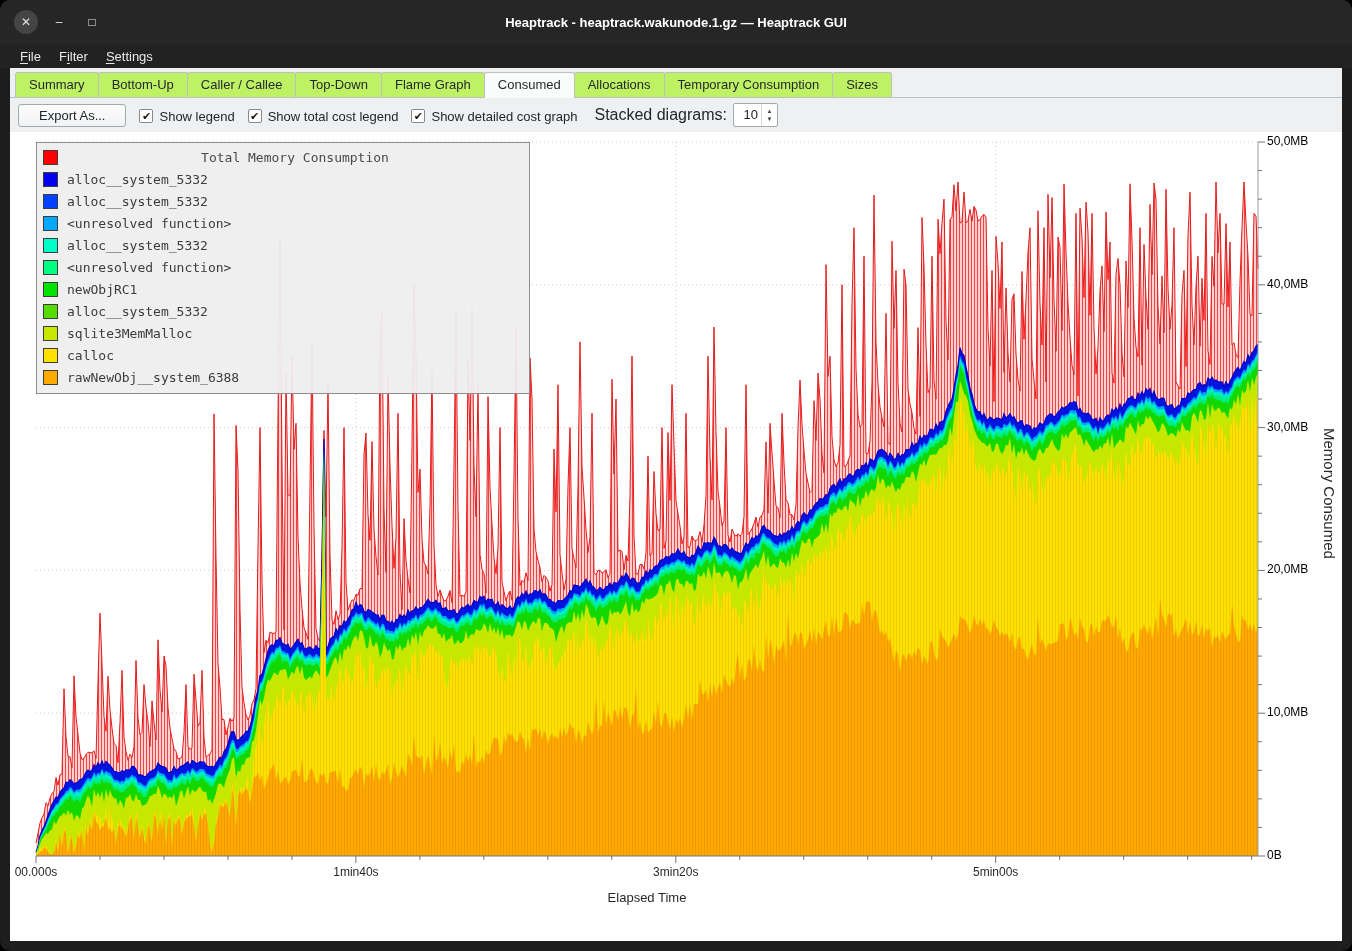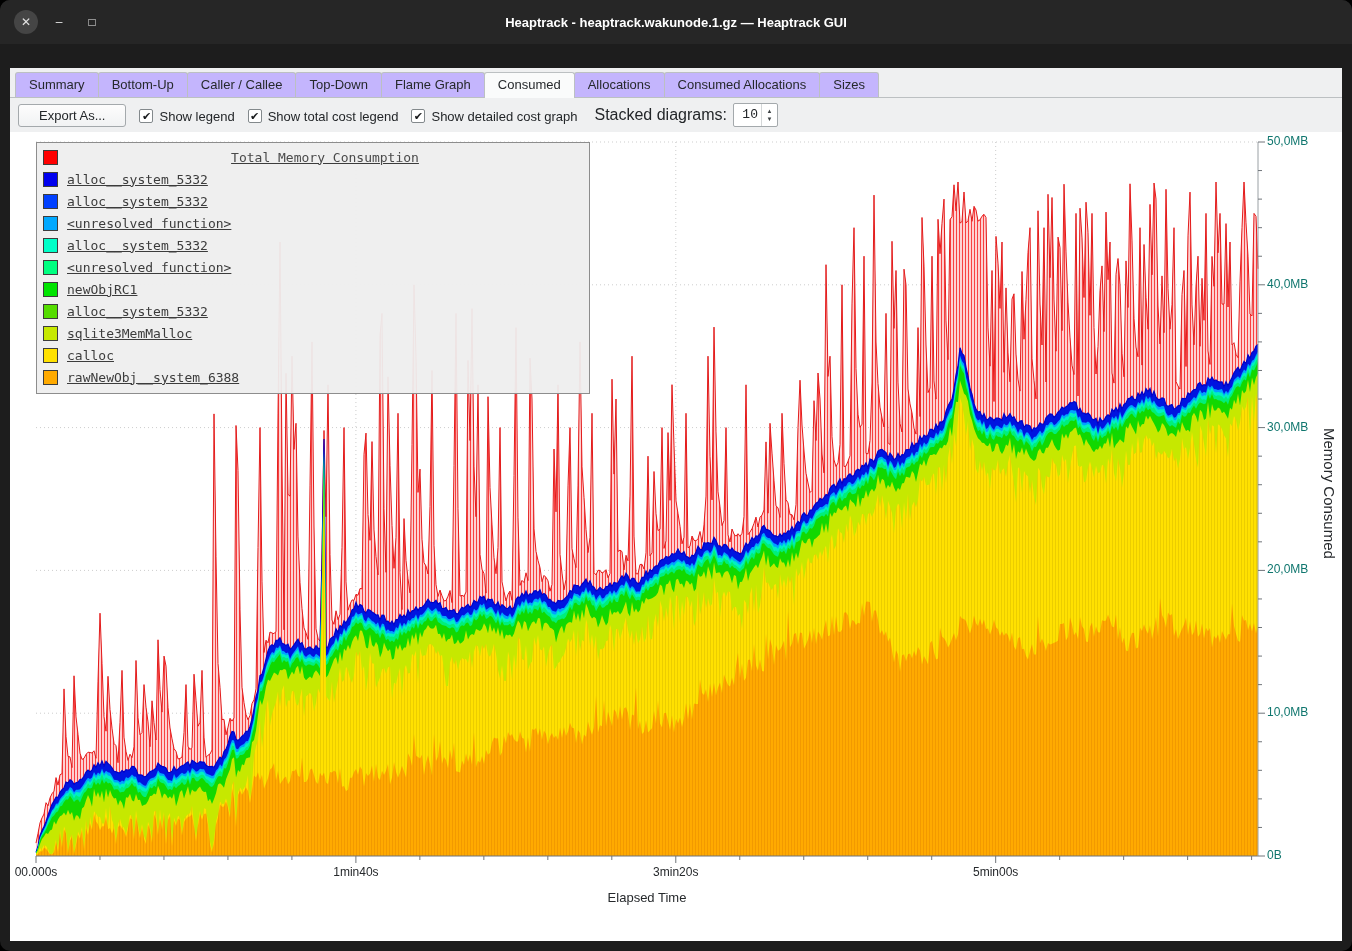--- a/index.html
+++ b/index.html
@@ -14,73 +14,78 @@
   .title{flex:1;text-align:center;color:#fff;font-weight:bold;font-size:13px;}
   
   .menubar{height:24px;background:#222;display:flex;align-items:center;padding-left:12px;gap:2px;}
   .menu-item{color:#e9e9e9;font-size:13px;padding:3px 8px;border-radius:3px;}
   .menu-item u{text-underline-offset:2px;}
   
   .content{position:absolute;left:10px;right:10px;top:68px;bottom:10px;background:#eff0f1;
     display:flex;flex-direction:column;}
   .tabbar{display:flex;align-items:flex-end;padding:4px 0 0 5px;height:30px;box-sizing:border-box;
     border-bottom:1px solid #bcc0c2;background:#eff0f1;}
-  .tab{font-size:13px;color:#26292c;background:#c4b5fd;border:1px solid #bcc0c2;border-bottom:none;
+  .tab{font-size:13px;color:#26292c;background:#bef264;border:1px solid #bcc0c2;border-bottom:none;
     padding:4px 13px 5px;margin-right:-1px;border-radius:3px 3px 0 0;white-space:nowrap;}
   .tab.active{background:#fafbfb;position:relative;z-index:2;margin-bottom:-1px;padding-bottom:6px;}
   .toolbar{height:34px;display:flex;align-items:center;padding:0 8px;background:#eff0f1;}
   .btn{font-size:13px;color:#232629;background:linear-gradient(#fdfdfd,#f1f2f3);
     border:1px solid #a4a9ac;border-radius:3px;padding:3px 20px;}
   .cb{display:inline-flex;align-items:center;gap:6px;margin-left:13px;font-size:13px;color:#232629;}
   .cbbox{width:14px;height:14px;border:1px solid #83898c;background:#fff;border-radius:2px;
     font-size:11px;line-height:13px;text-align:center;color:#17191b;box-sizing:border-box;}
   .stacked-label{margin-left:17px;font-size:16px;color:#232629;}
   .spinbox{display:inline-flex;height:22px;margin-left:6px;border:1px solid #a4a9ac;background:#fff;
     border-radius:2px;align-items:stretch;}
-  .spin-value{width:24px;text-align:right;padding:3px 3px 0 0;font-size:13px;color:#232629;font-family:Liberation Mono, monospace;}
+  .spin-value{width:24px;text-align:right;padding:3px 3px 0 0;font-size:13px;color:#232629;}
   .spin-arrows{display:flex;flex-direction:column;justify-content:center;width:15px;align-items:center;
     border-left:1px solid #d4d7d8;}
   .spin-up,.spin-down{font-size:6px;line-height:6px;color:#3c4043;padding:1px 0;}
   
   .chart-panel{flex:1;background:#fff;position:relative;overflow:hidden;}
   #chart-svg{position:absolute;inset:0;}
-  .legend{position:absolute;left:26px;top:10px;width:554px;background:rgba(238,238,238,0.95);
+  .legend{position:absolute;left:26px;top:10px;width:494px;background:rgba(238,238,238,0.95);
     border:1px solid #8d8d8d;padding:3px 6px 5px;box-sizing:border-box;
-    font-family:"DejaVu Sans Mono","Liberation Mono",monospace;font-size:13px;color:#3c3c3c;text-decoration:underline;}
+    font-family:"DejaVu Sans Mono","Liberation Mono",monospace;font-size:13px;color:#3c3c3c;}
   .legend-row{display:flex;align-items:center;height:22px;gap:9px;}
   .swatch{width:15px;height:15px;border:1px solid #3c3c3c;flex:none;box-sizing:border-box;}
   .legend-title{flex:1;text-align:center;color:#4a4a4a;}
   .legend-label{white-space:pre;}
-  .y-tick-label{position:absolute;font-size:12px;color:#0f766e;}
+  .y-tick-label{position:absolute;font-size:12px;color:#000000;}
   .x-tick-label{position:absolute;font-size:12px;color:#26292c;transform:translateX(-50%);}
   .xaxis-title{position:absolute;font-size:13px;color:#26292c;transform:translateX(-50%);}
   .yaxis-title{position:absolute;right:4px;writing-mode:vertical-rl;font-size:15px;color:#26292c;}
 </style>
 </head>
 <body>
 
 <div class="window">
   <div class="titlebar">
     <div class="win-controls">
       <div class="win-btn close">✕</div>
       <div class="win-btn">–</div>
       <div class="win-btn">□</div>
     </div>
     <div class="title">Heaptrack - heaptrack.wakunode.1.gz — Heaptrack GUI</div>
   </div>
+  <div class="menubar">
+      <div class="menu-item"><u>F</u>ile</div>
+      <div class="menu-item">F<u>i</u>lter</div>
+      <div class="menu-item"><u>S</u>ettings</div>
+    </div>
   <div class="content">
     <div class="tabbar">
         <div class="tab">Summary</div>
         <div class="tab">Bottom-Up</div>
         <div class="tab">Caller / Callee</div>
         <div class="tab">Top-Down</div>
         <div class="tab">Flame Graph</div>
         <div class="tab active">Consumed</div>
         <div class="tab">Allocations</div>
-        <div class="tab">Consumed Allocations</div>
+        <div class="tab">Temporary Consumption</div>
         <div class="tab">Sizes</div>
       </div>
     <div class="toolbar">
       <button class="btn">Export As...</button>
       <span id="checkboxes"><span class="cb">
             <span class="cbbox">✔</span>
             <span class="cblabel">Show legend</span>
           </span><span class="cb">
             <span class="cbbox">✔</span>
             <span class="cblabel">Show total cost legend</span>

